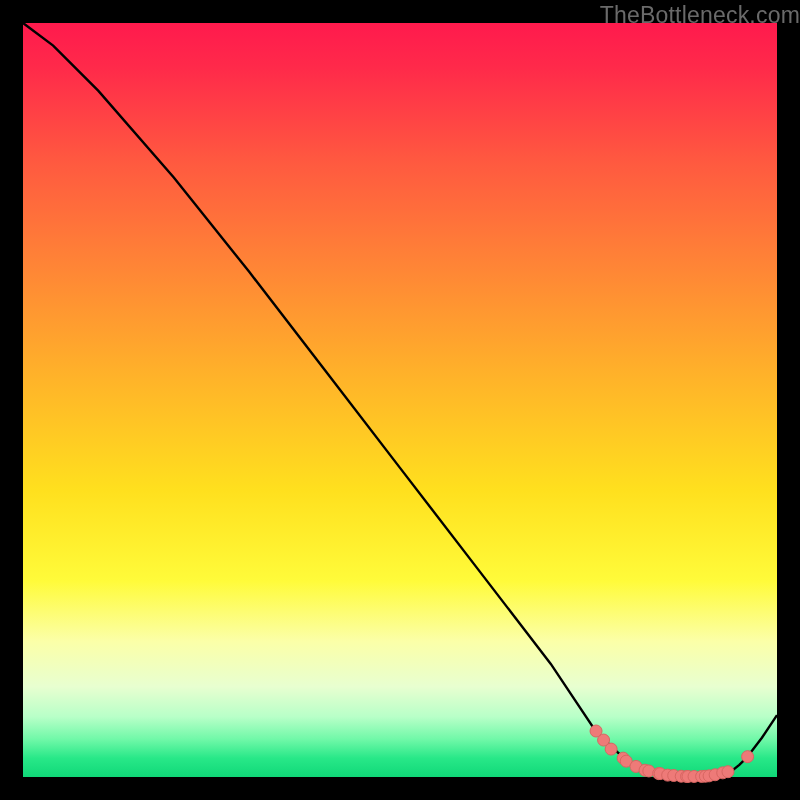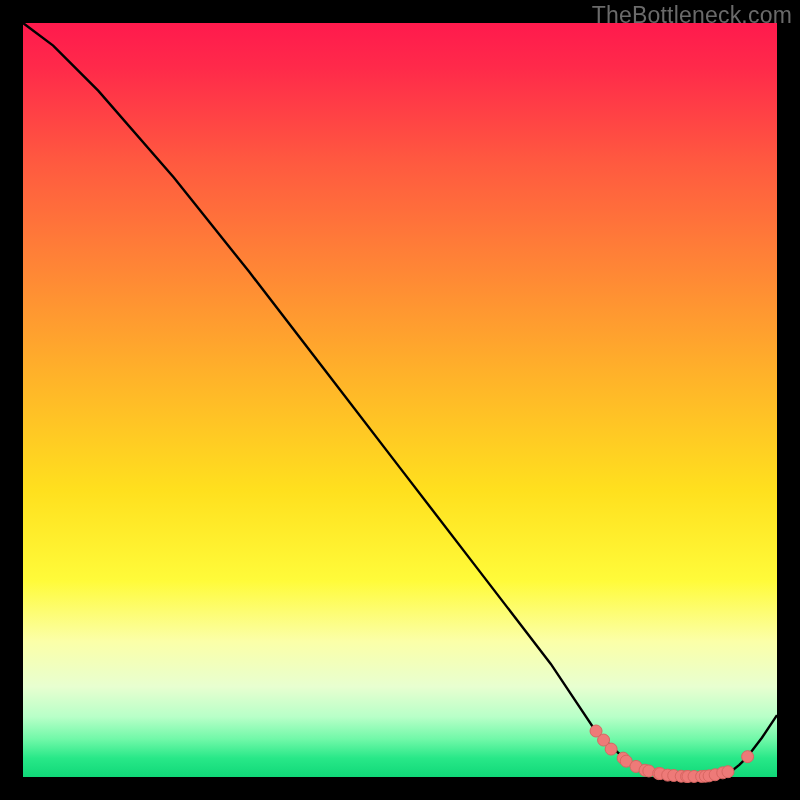--- a/index.html
+++ b/index.html
@@ -29,21 +29,21 @@
       #e8ffd0 88%,
       #b8ffc8 92%,
       #70f8a8 95%,
       #28e888 97.5%,
       #10d878 100%
     );
   }
   .watermark {
     position: absolute;
     top: 2px;
-    right: 8px;
+    right: 0;
     color: #6a6a6a;
     font-size: 23px;
     letter-spacing: 0.2px;
     font-family: Arial, sans-serif;
     text-align: center;
   }
   svg.curve {
     position: absolute;
     left: 0;
     top: 0;

